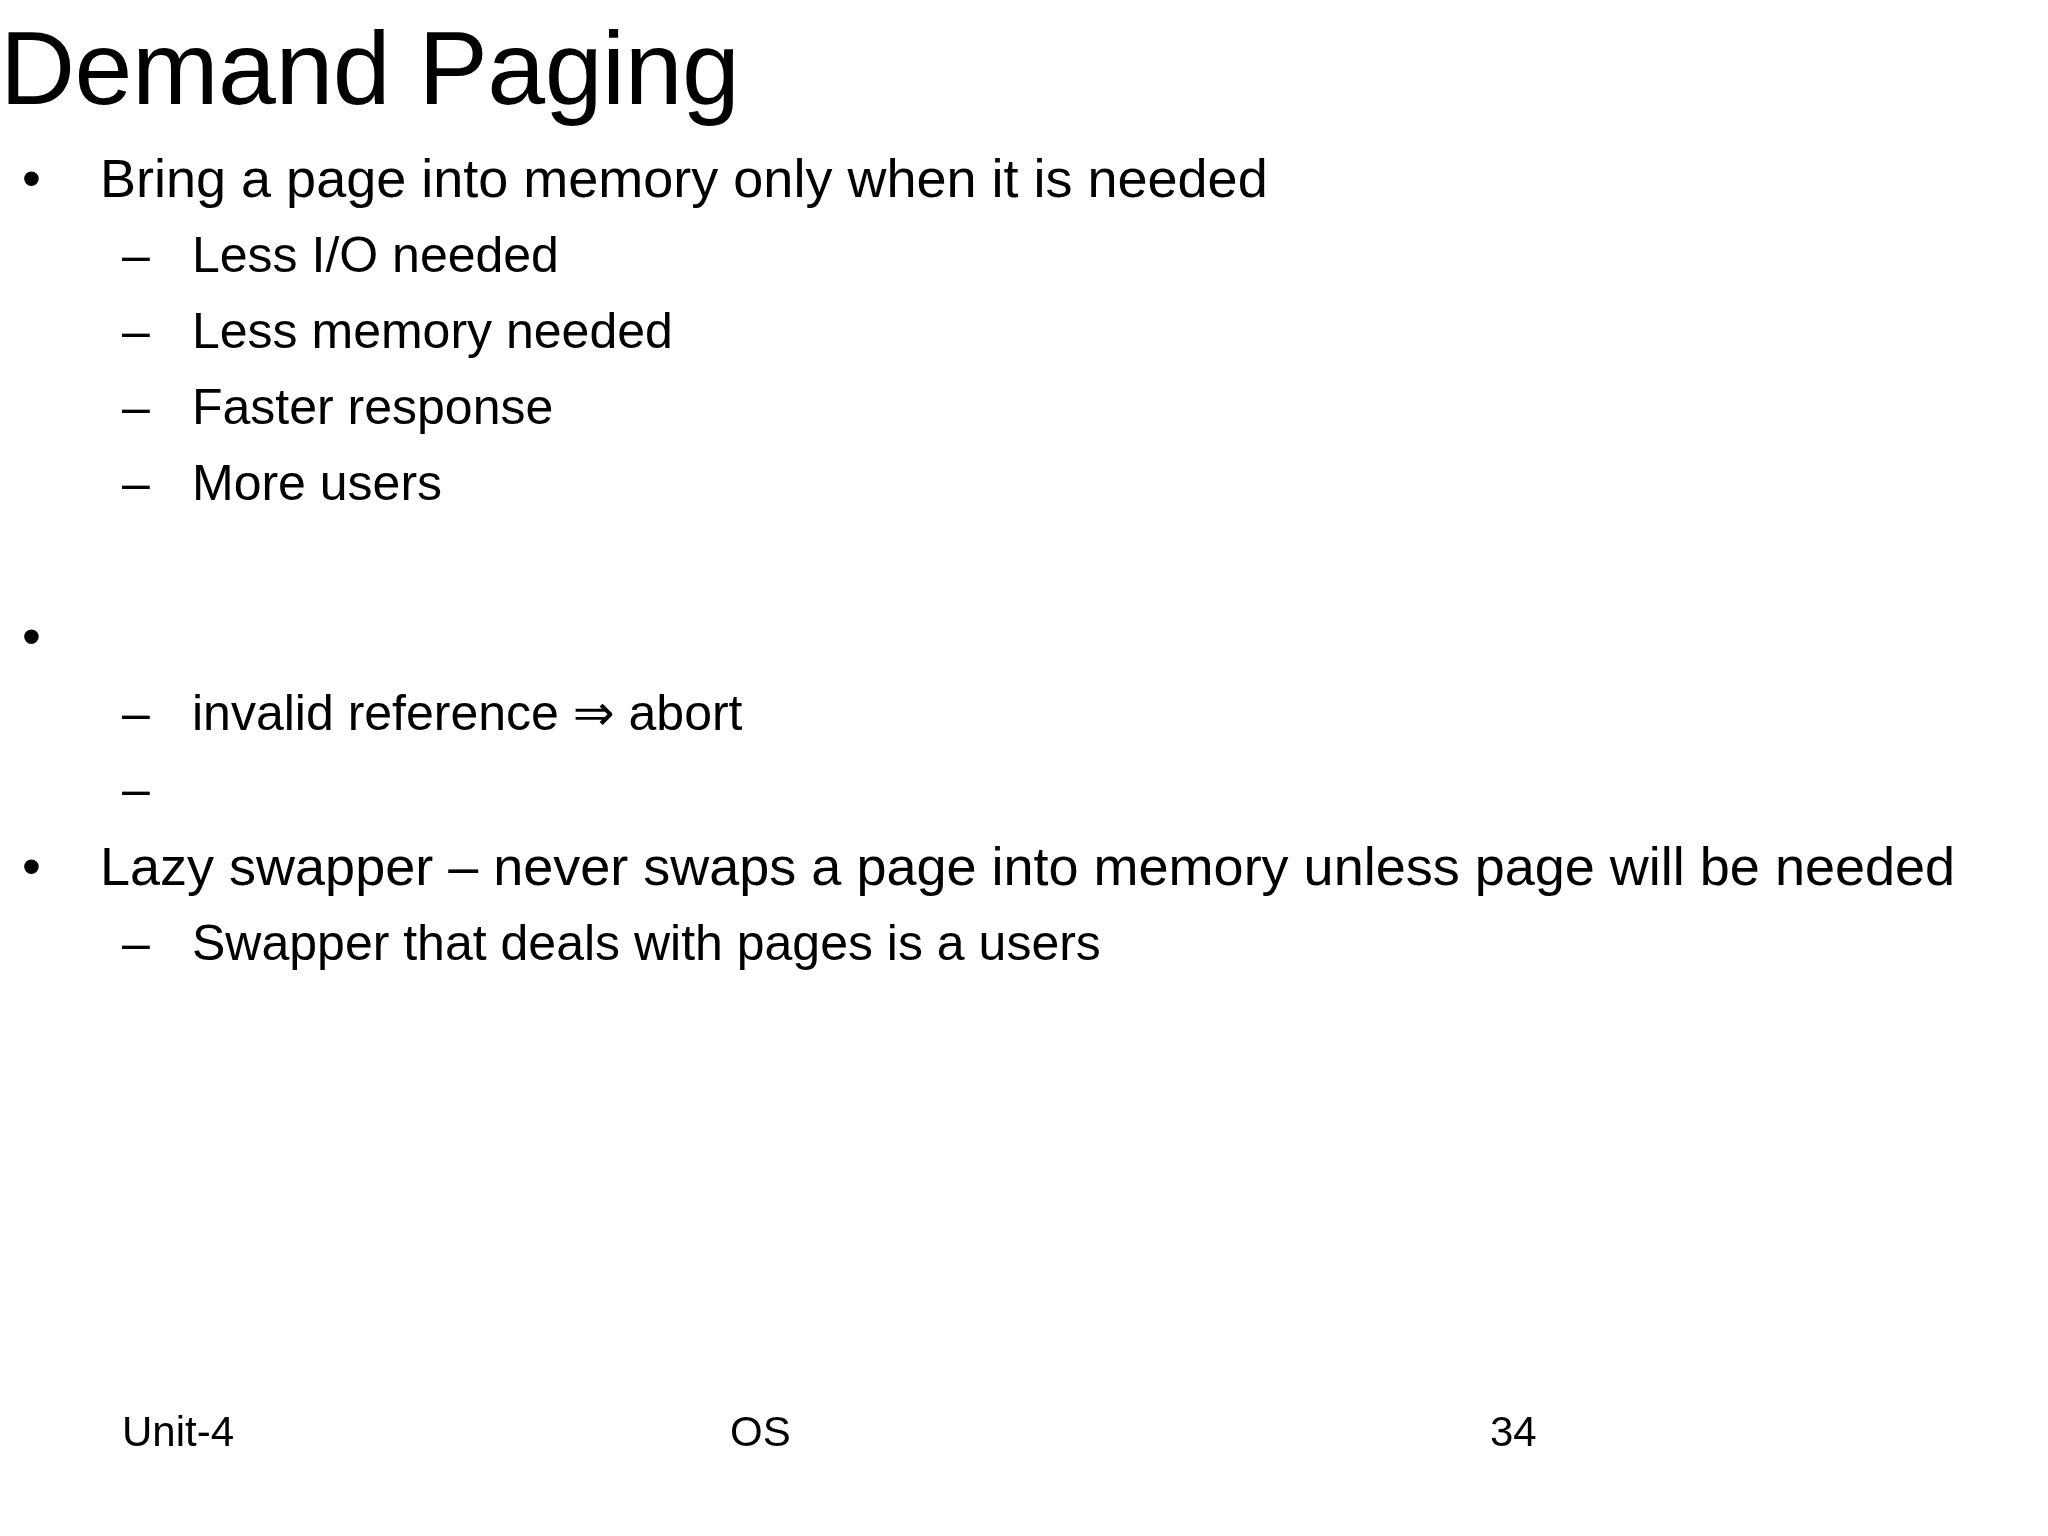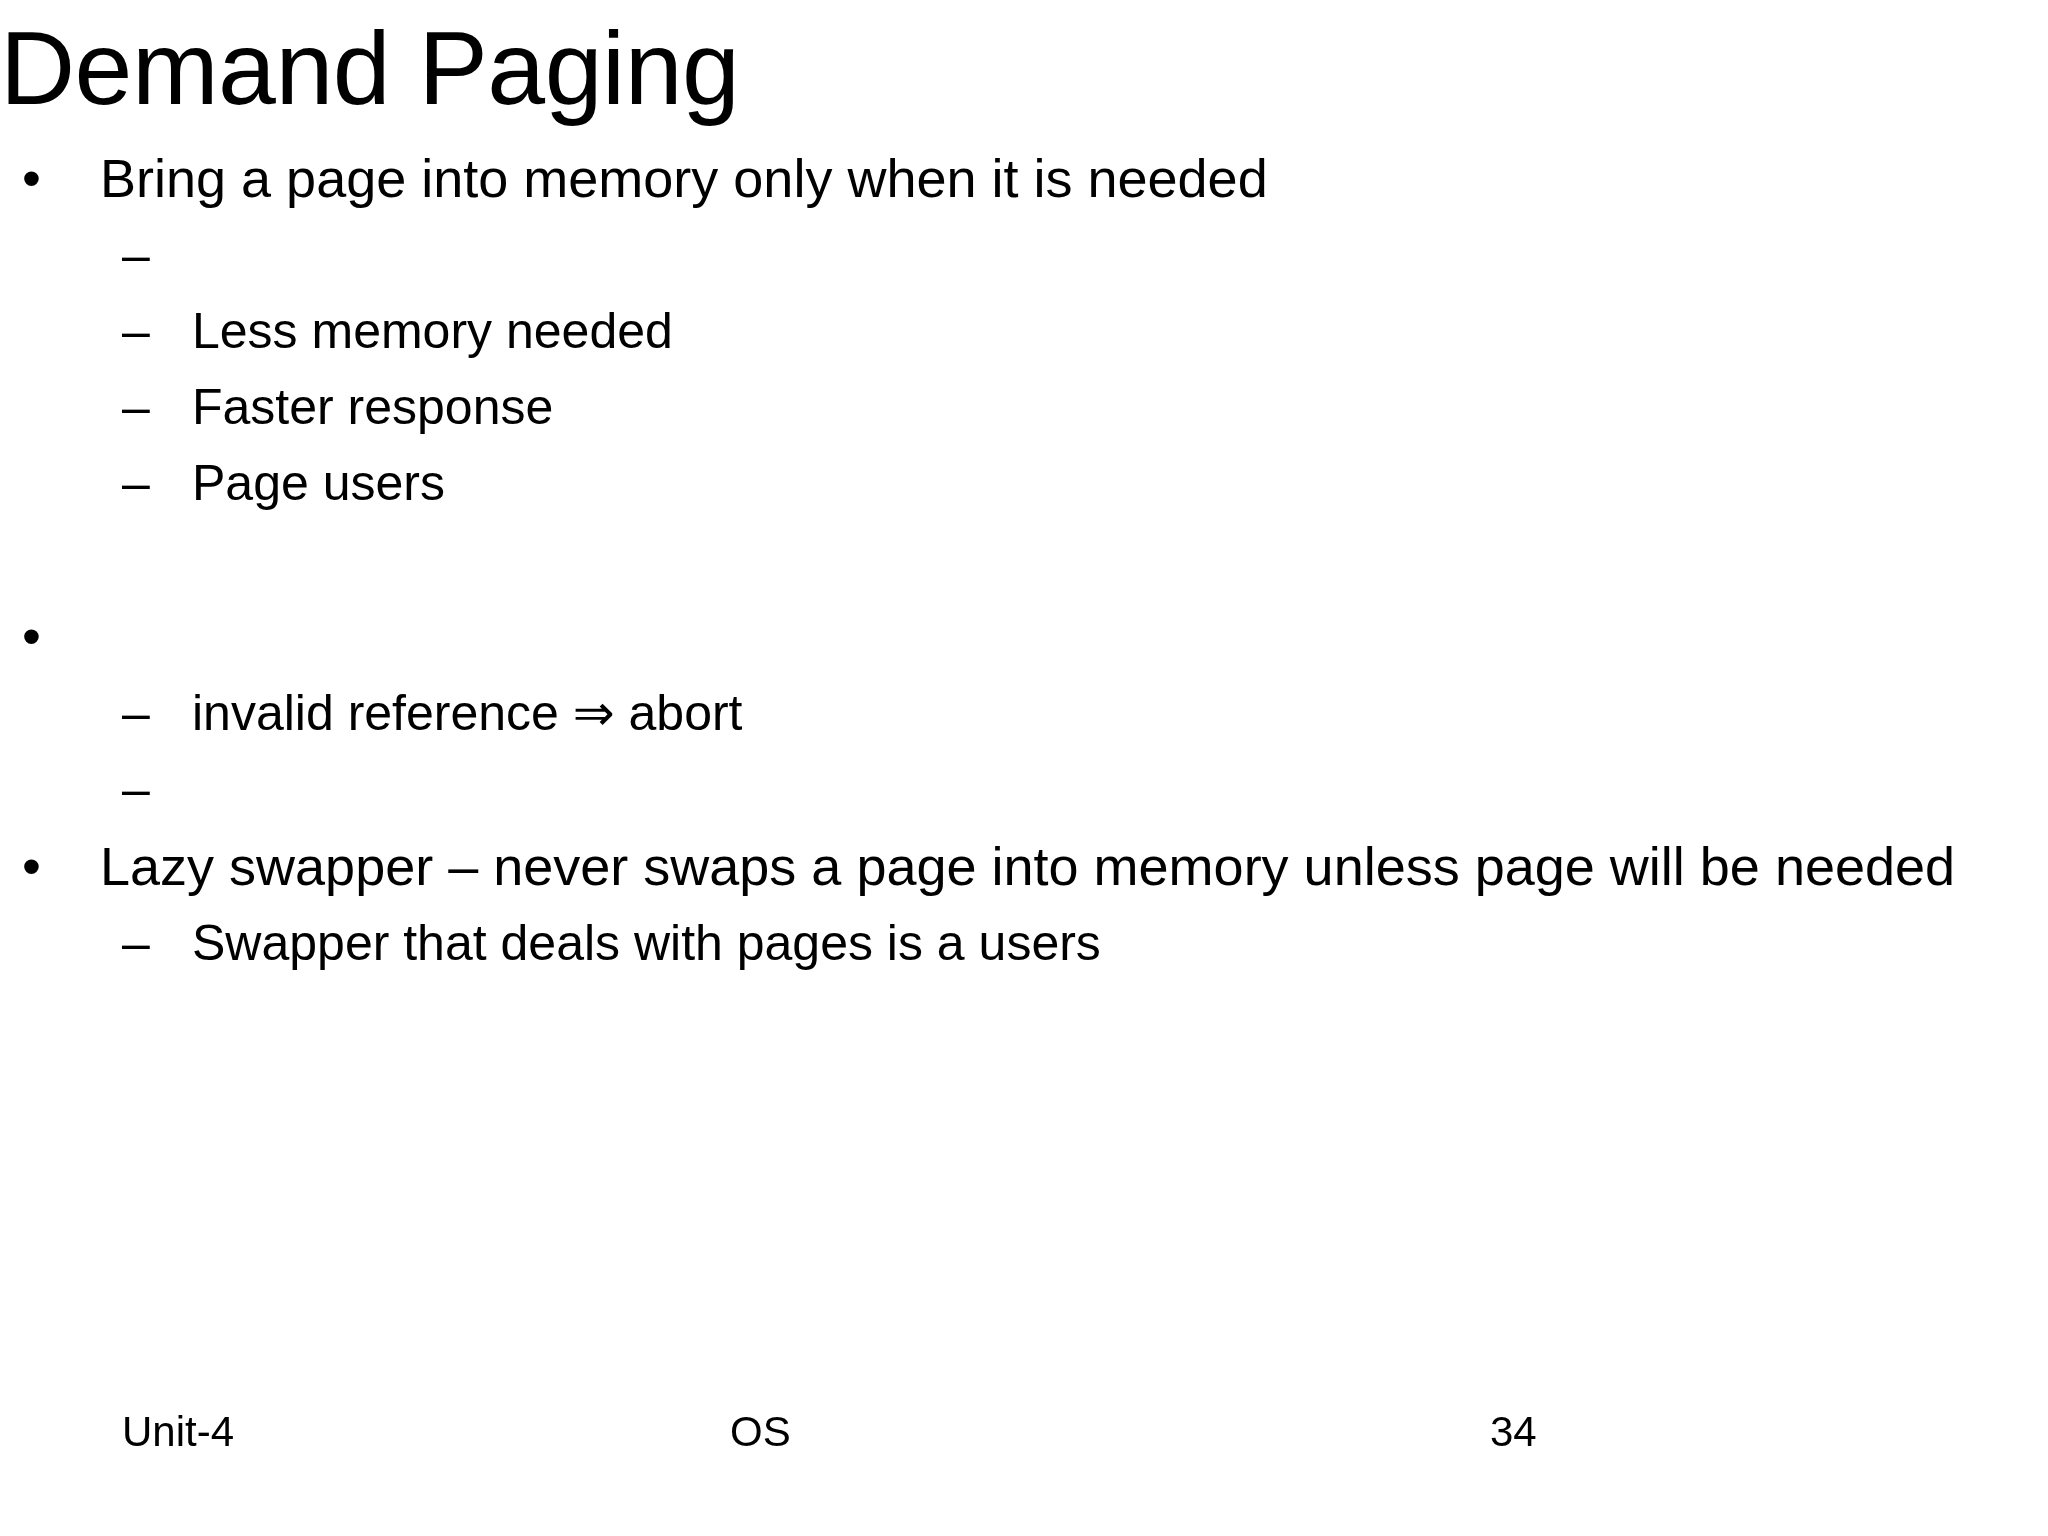--- a/index.html
+++ b/index.html
@@ -130,35 +130,36 @@
 
   <div class="body-area">
 
     <div class="line lvl1">
       <span class="marker">•</span>
       <span class="txt">Bring a page into memory only when it is needed</span>
     </div>
 
     <div class="line lvl2 gap-sm">
       <span class="marker">–</span>
+      <span class="txt">Less I/O needed</span>
     </div>
 
     <div class="line lvl2 gap-sm">
       <span class="marker">–</span>
       <span class="txt">Less memory needed</span>
     </div>
 
     <div class="line lvl2 gap-sm">
       <span class="marker">–</span>
       <span class="txt">Faster response</span>
     </div>
 
     <div class="line lvl2 gap-sm">
       <span class="marker">–</span>
-      <span class="txt">Page users</span>
+      <span class="txt">More users</span>
     </div>
 
     <div class="line spacer-line"></div>
 
     <div class="line lvl1 gap-md">
       <span class="marker">•</span>
     </div>
 
     <div class="line lvl2 gap-sm">
       <span class="marker">–</span>

